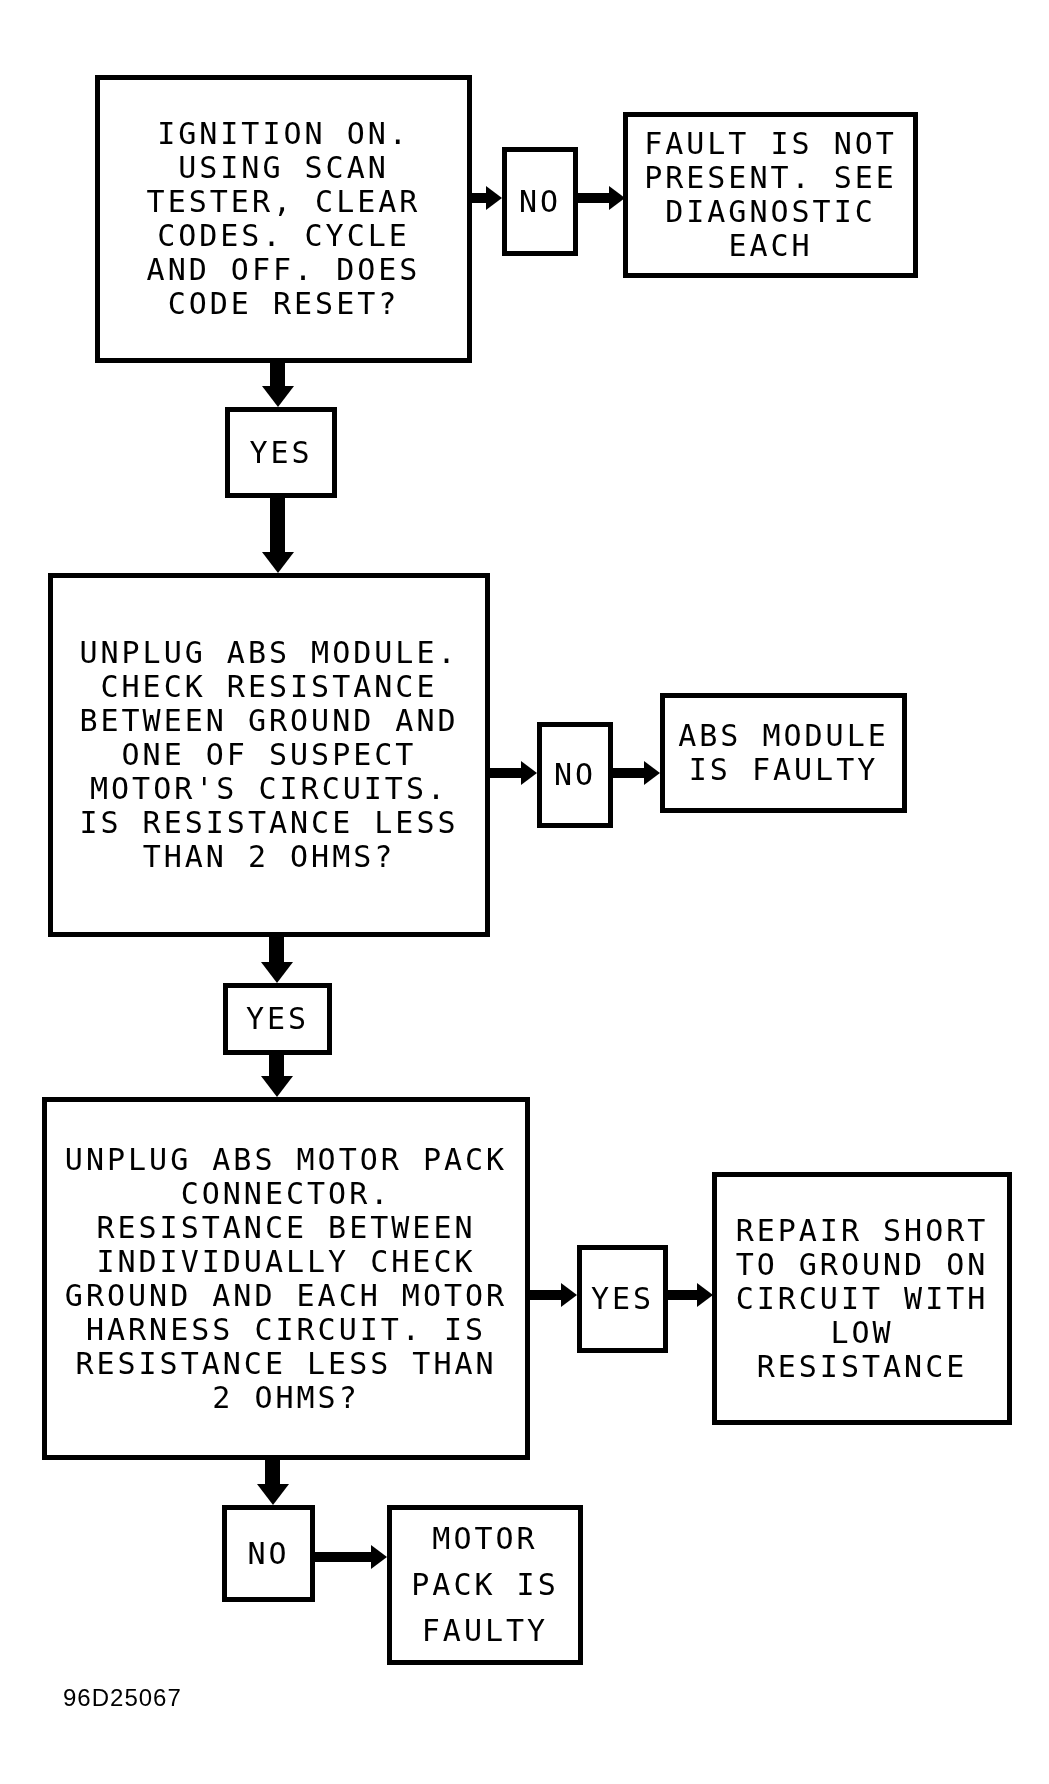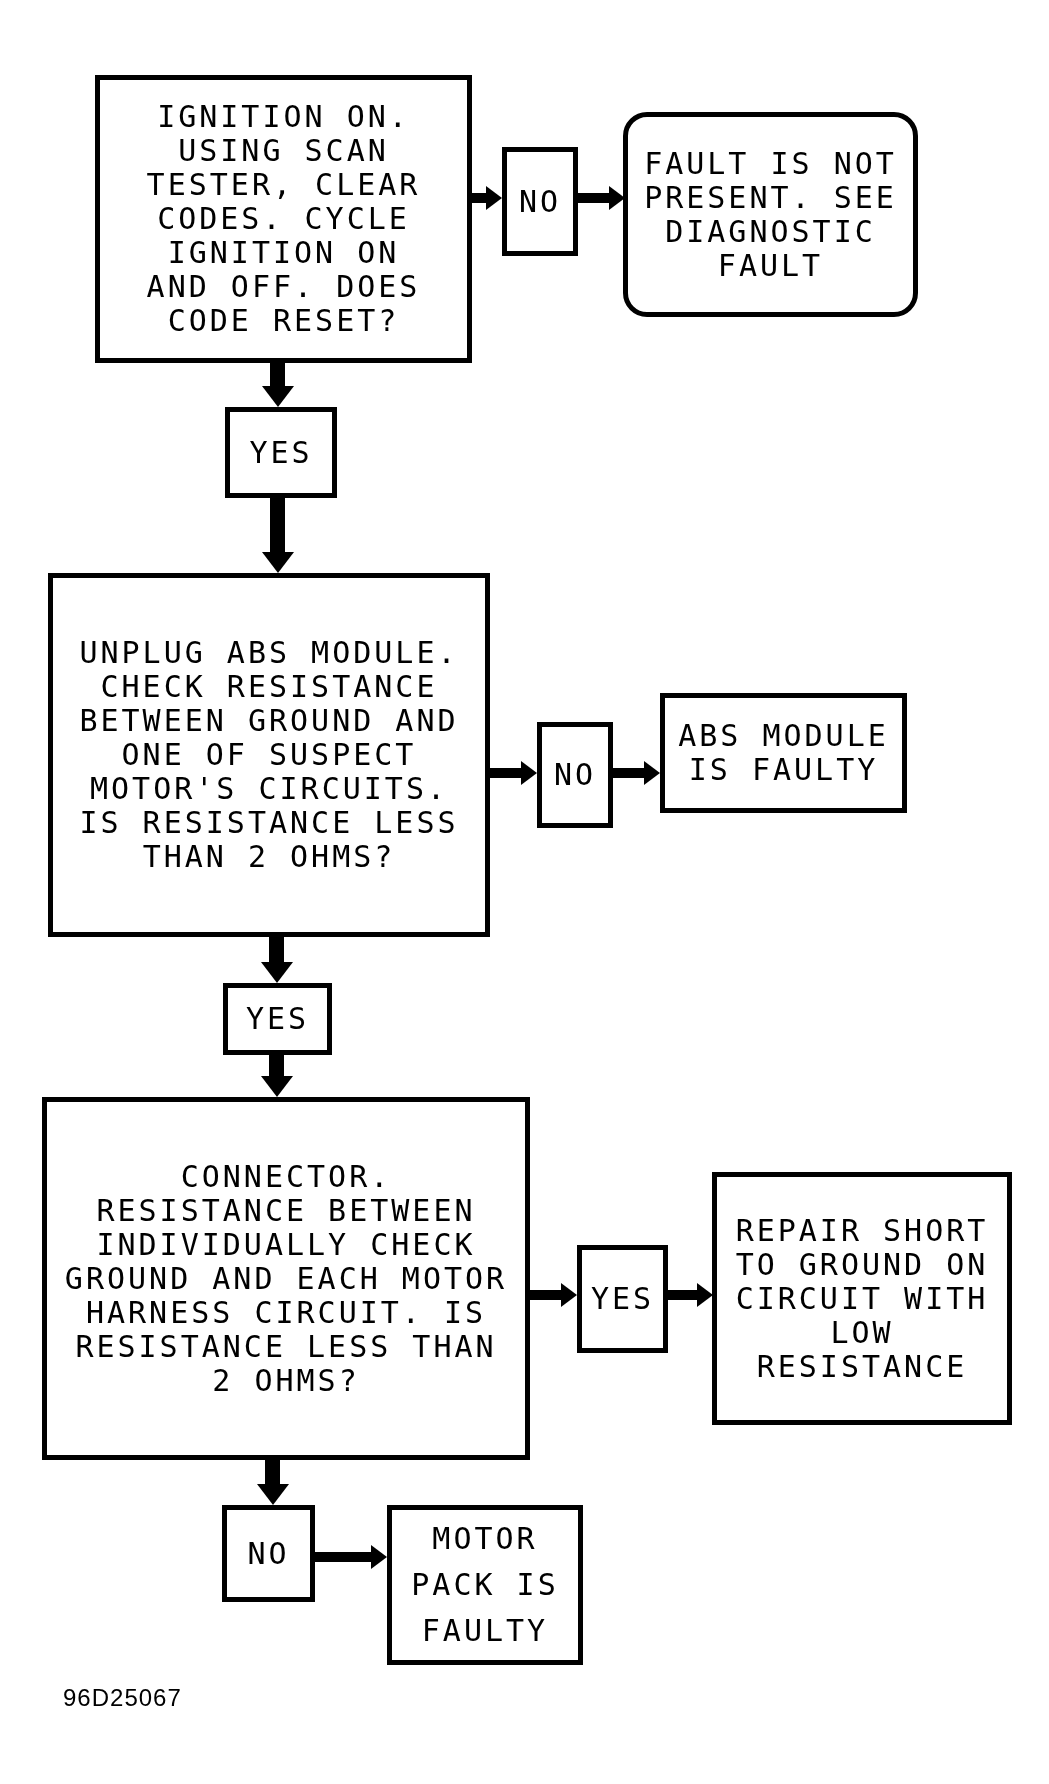--- a/index.html
+++ b/index.html
@@ -69,44 +69,43 @@
 </head>
 <body>
 
 <div id="canvas">
 
   <div class="node" style="left:95px; top:75px; width:377px; height:288px;text-align:right;">
     <div class="line">IGNITION ON.</div>
     <div class="line">USING SCAN</div>
     <div class="line">TESTER, CLEAR</div>
     <div class="line">CODES. CYCLE</div>
-    <div class="line">IGNITION ON</div>
     <div class="line">AND OFF. DOES</div>
     <div class="line">CODE RESET?</div>
   </div>
 
   <div class="arrow h" style="left:470px; top:186px; width:32px; height:24px;">
     <div class="shaft" style="width:17px;"></div>
     <div class="head" style="left:16px;"></div>
   </div>
 
   <div class="node label-box" style="left:502px; top:147px; width:76px; height:109px;">
     <div class="line">NO</div>
   </div>
 
   <div class="arrow h" style="left:578px; top:186px; width:47px; height:24px;">
     <div class="shaft" style="width:32px;"></div>
     <div class="head" style="left:31px;"></div>
   </div>
 
-  <div class="node" style="left:623px; top:112px; width:295px; height:205px;border-radius:24px;">
+  <div class="node" style="left:623px; top:112px; width:295px; height:166px;">
     <div class="line">FAULT IS NOT</div>
     <div class="line">PRESENT. SEE</div>
     <div class="line">DIAGNOSTIC</div>
-    <div class="line">FAULT</div>
+    <div class="line">EACH</div>
   </div>
 
   <div class="arrow v" style="left:262px; top:363px; width:32px; height:44px;">
     <div class="shaft" style="height:24px;"></div>
     <div class="head" style="top:23px;"></div>
   </div>
 
   <div class="node label-box" style="left:225px; top:407px; width:112px; height:91px;">
     <div class="line">YES</div>
   </div>
@@ -153,20 +152,21 @@
   <div class="node label-box" style="left:223px; top:983px; width:109px; height:72px;">
     <div class="line">YES</div>
   </div>
 
   <div class="arrow v" style="left:261px; top:1055px; width:32px; height:42px;">
     <div class="shaft" style="height:22px;"></div>
     <div class="head" style="top:21px;"></div>
   </div>
 
   <div class="node" style="left:42px; top:1097px; width:488px; height:363px;">
+    <div class="line">UNPLUG ABS MOTOR PACK</div>
     <div class="line">CONNECTOR.</div>
     <div class="line">RESISTANCE BETWEEN</div>
     <div class="line">INDIVIDUALLY CHECK</div>
     <div class="line">GROUND AND EACH MOTOR</div>
     <div class="line">HARNESS CIRCUIT. IS</div>
     <div class="line">RESISTANCE LESS THAN</div>
     <div class="line">2 OHMS?</div>
   </div>
 
   <div class="arrow h" style="left:530px; top:1283px; width:47px; height:24px;">

